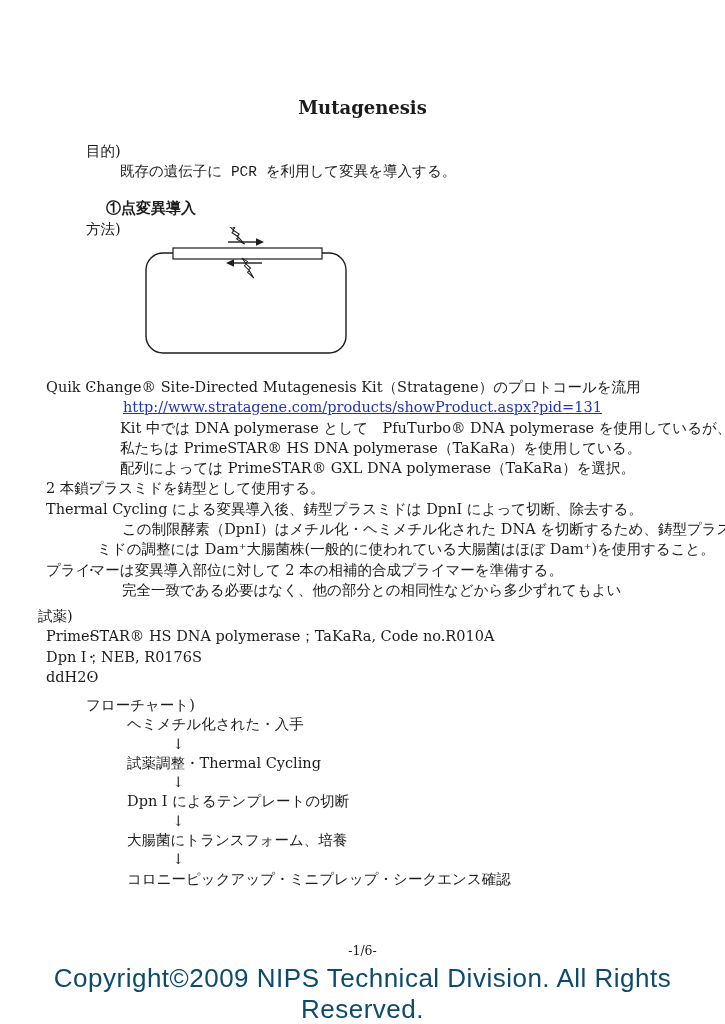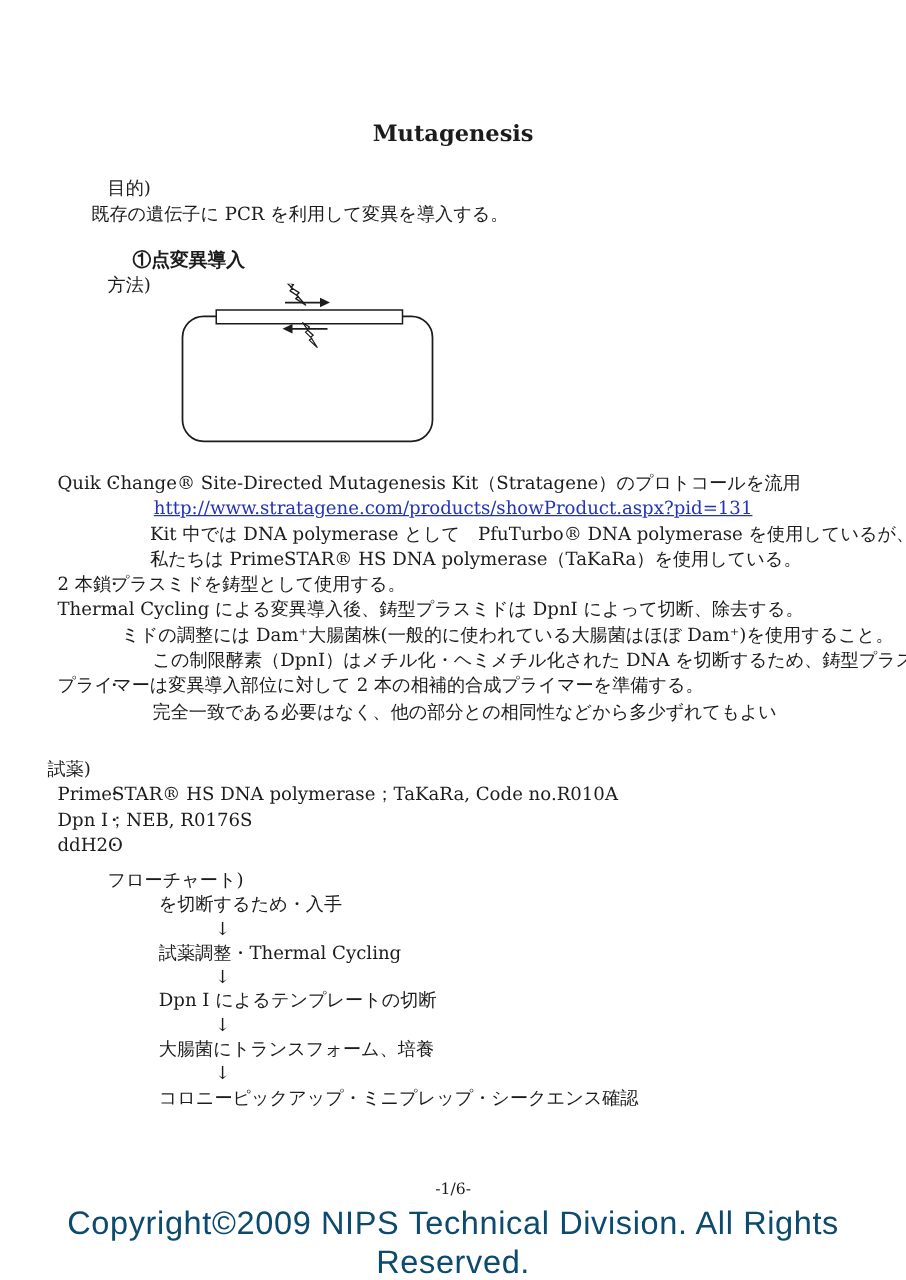--- a/index.html
+++ b/index.html
@@ -11,21 +11,21 @@
     font-family:"DejaVu Serif","Liberation Serif",serif;
     color:#1c1c1c;
     font-size:14.5px;
   }
   .doc-title{
     position:absolute;top:97px;left:0;width:725px;
     text-align:center;font-weight:bold;font-size:18px;
   }
   .purpose{position:absolute;top:141px;left:0;width:725px;line-height:20.5px;}
   .purpose .lbl{padding-left:86px;}
-  .purpose .txt{padding-left:73px;}
+  .purpose .txt{padding-left:120px;font-family:Liberation Mono, monospace;}
   .sec-head{position:absolute;top:198px;left:0;width:725px;line-height:20.5px;}
   .sec-head .h{padding-left:86px;font-weight:bold;font-size:15px;margin-left:20px;}
   .sec-head .m{padding-left:86px;}
   .diagram{position:absolute;left:143px;top:227px;}
   .notes{position:absolute;top:377px;left:0;width:725px;line-height:20.3px;}
   .nline{position:relative;white-space:nowrap;}
   .marker{position:absolute;left:84px;top:0;}
   .t-bullet{display:inline-block;padding-left:46px;}
   .t-link{display:inline-block;padding-left:123px;color:#2233bb;text-decoration:underline;}
   .t-cont{display:inline-block;padding-left:120px;}
@@ -92,32 +92,35 @@
     <div class="nline">
       <a href="#" class="t-link">http://www.stratagene.com/products/showProduct.aspx?pid=131</a>
     </div>
     <div class="nline">
       <span class="t-cont">Kit 中では DNA polymerase として　PfuTurbo® DNA polymerase を使用しているが、</span>
     </div>
     <div class="nline">
       <span class="t-cont">私たちは PrimeSTAR® HS DNA polymerase（TaKaRa）を使用している。</span>
     </div>
     <div class="nline">
+      <span class="t-cont">配列によっては PrimeSTAR® GXL DNA polymerase（TaKaRa）を選択。</span>
+    </div>
+    <div class="nline">
       <span class="marker">・</span>
       <span class="t-bullet">2 本鎖プラスミドを鋳型として使用する。</span>
     </div>
     <div class="nline">
       <span class="marker">・</span>
       <span class="t-bullet">Thermal Cycling による変異導入後、鋳型プラスミドは DpnI によって切断、除去する。</span>
     </div>
     <div class="nline">
-      <span class="t-flush">ミドの調整には Dam⁺大腸菌株(一般的に使われている大腸菌はほぼ Dam⁺)を使用すること。</span>
+      <span class="t-cont2">この制限酵素（DpnI）はメチル化・ヘミメチル化された DNA を切断するため、鋳型プラス</span>
     </div>
     <div class="nline">
-      <span class="t-cont2">この制限酵素（DpnI）はメチル化・ヘミメチル化された DNA を切断するため、鋳型プラス</span>
+      <span class="t-flush">ミドの調整には Dam⁺大腸菌株(一般的に使われている大腸菌はほぼ Dam⁺)を使用すること。</span>
     </div>
     <div class="nline">
       <span class="marker">・</span>
       <span class="t-bullet">プライマーは変異導入部位に対して 2 本の相補的合成プライマーを準備する。</span>
     </div>
     <div class="nline">
       <span class="t-cont2">完全一致である必要はなく、他の部分との相同性などから多少ずれてもよい</span>
     </div>
   </div>
 
@@ -132,21 +135,21 @@
       <span class="t-bullet">Dpn I；NEB, R0176S</span>
     </div>
     <div class="nline">
       <span class="marker">・</span>
       <span class="t-bullet">ddH2O</span>
     </div>
   </div>
 
   <div class="flow">
     <div class="lbl">フローチャート)</div>
-    <div class="fstep">を切断するため・入手</div>
+    <div class="fstep">ヘミメチル化された・入手</div>
     <div class="farrow">↓</div>
     <div class="fstep">試薬調整・Thermal Cycling</div>
     <div class="farrow">↓</div>
     <div class="fstep">Dpn I によるテンプレートの切断</div>
     <div class="farrow">↓</div>
     <div class="fstep">大腸菌にトランスフォーム、培養</div>
     <div class="farrow">↓</div>
     <div class="fstep">コロニーピックアップ・ミニプレップ・シークエンス確認</div>
   </div>
 

